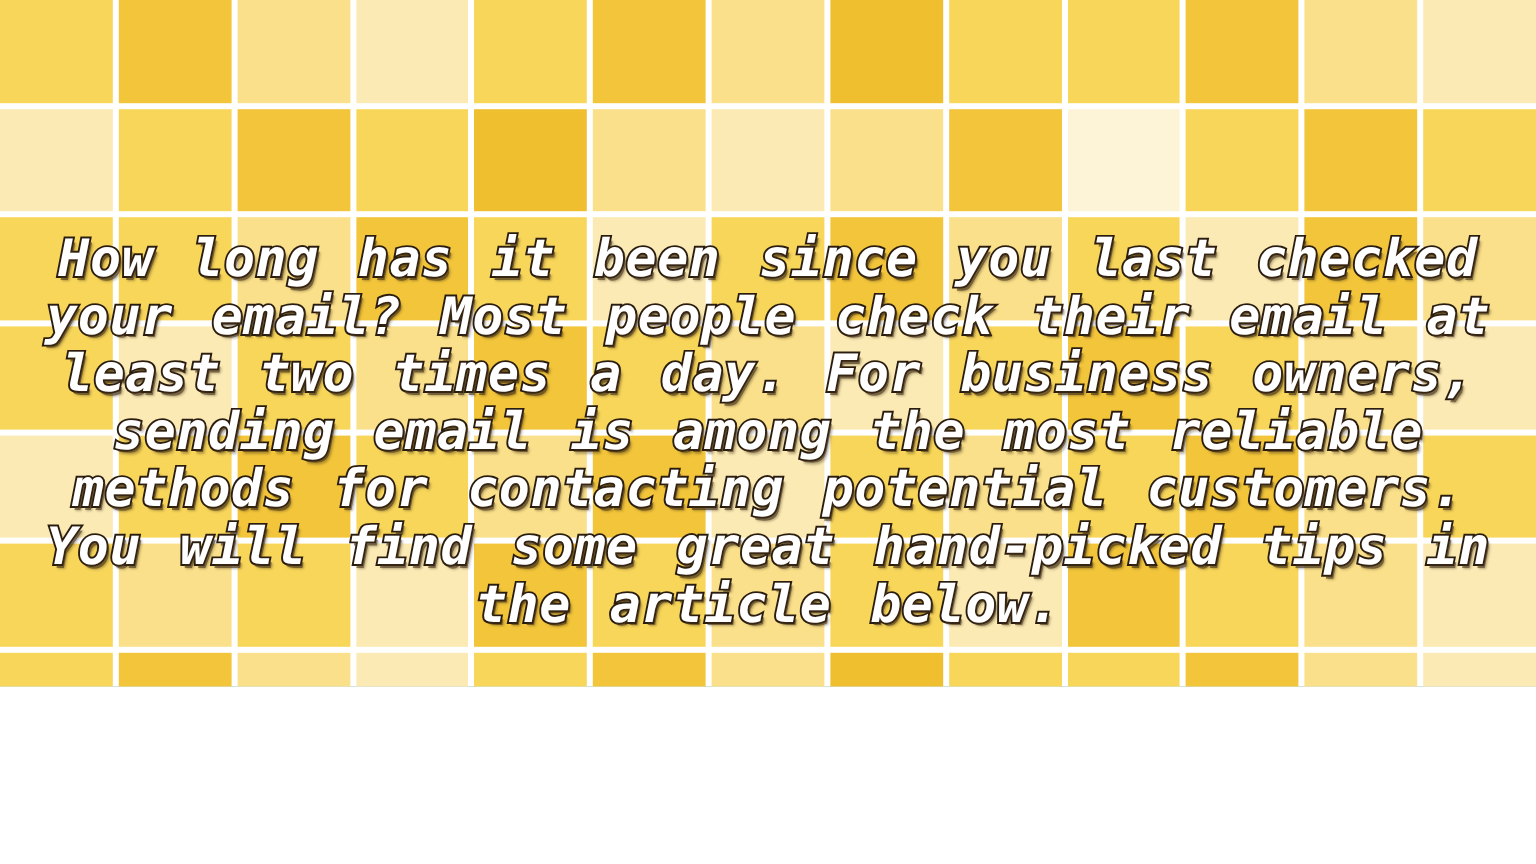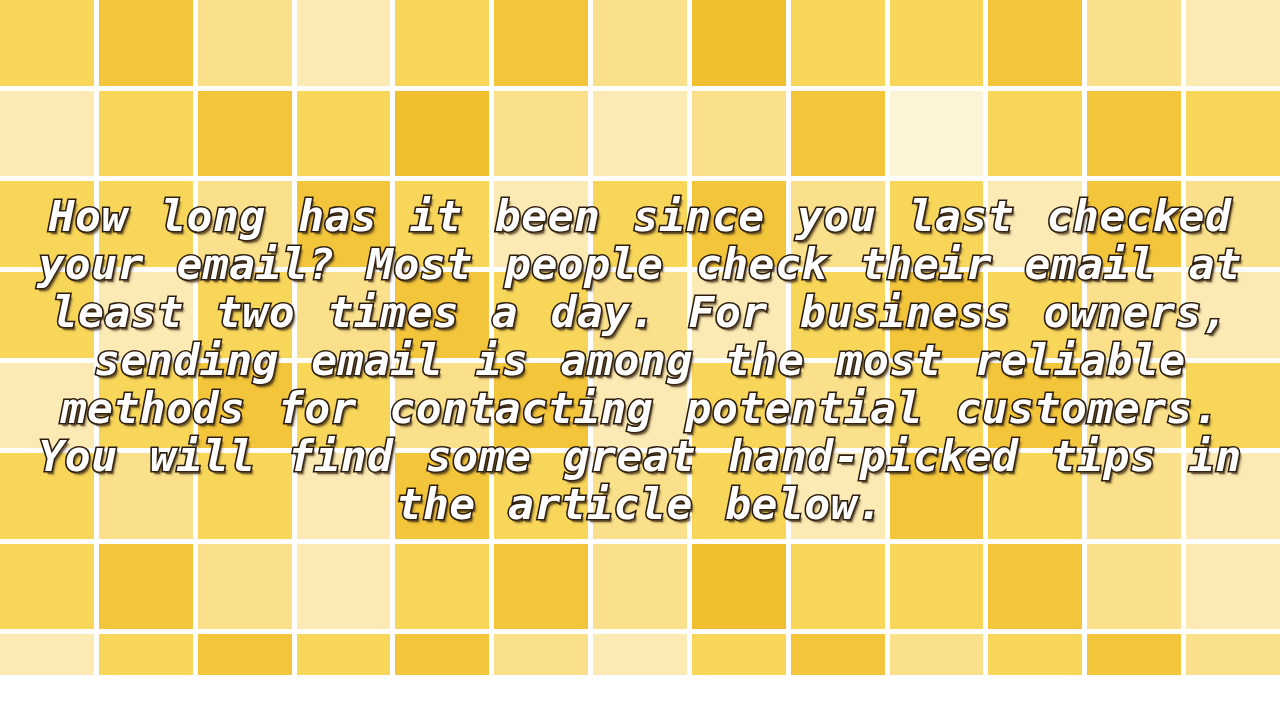--- a/index.html
+++ b/index.html
@@ -8,21 +8,21 @@
     padding: 0;
     width: 1280px;
     height: 720px;
     overflow: hidden;
     background: #ffffff;
   }
 
   #stage {
     position: relative;
     width: 1280px;
-    height: 675px;
+    height: 572px;
     overflow: hidden;
     background: #0f766e;
   }
 
   
   #tile-grid {
     position: absolute;
     left: 0;
     top: 0;
     width: 1280px;

